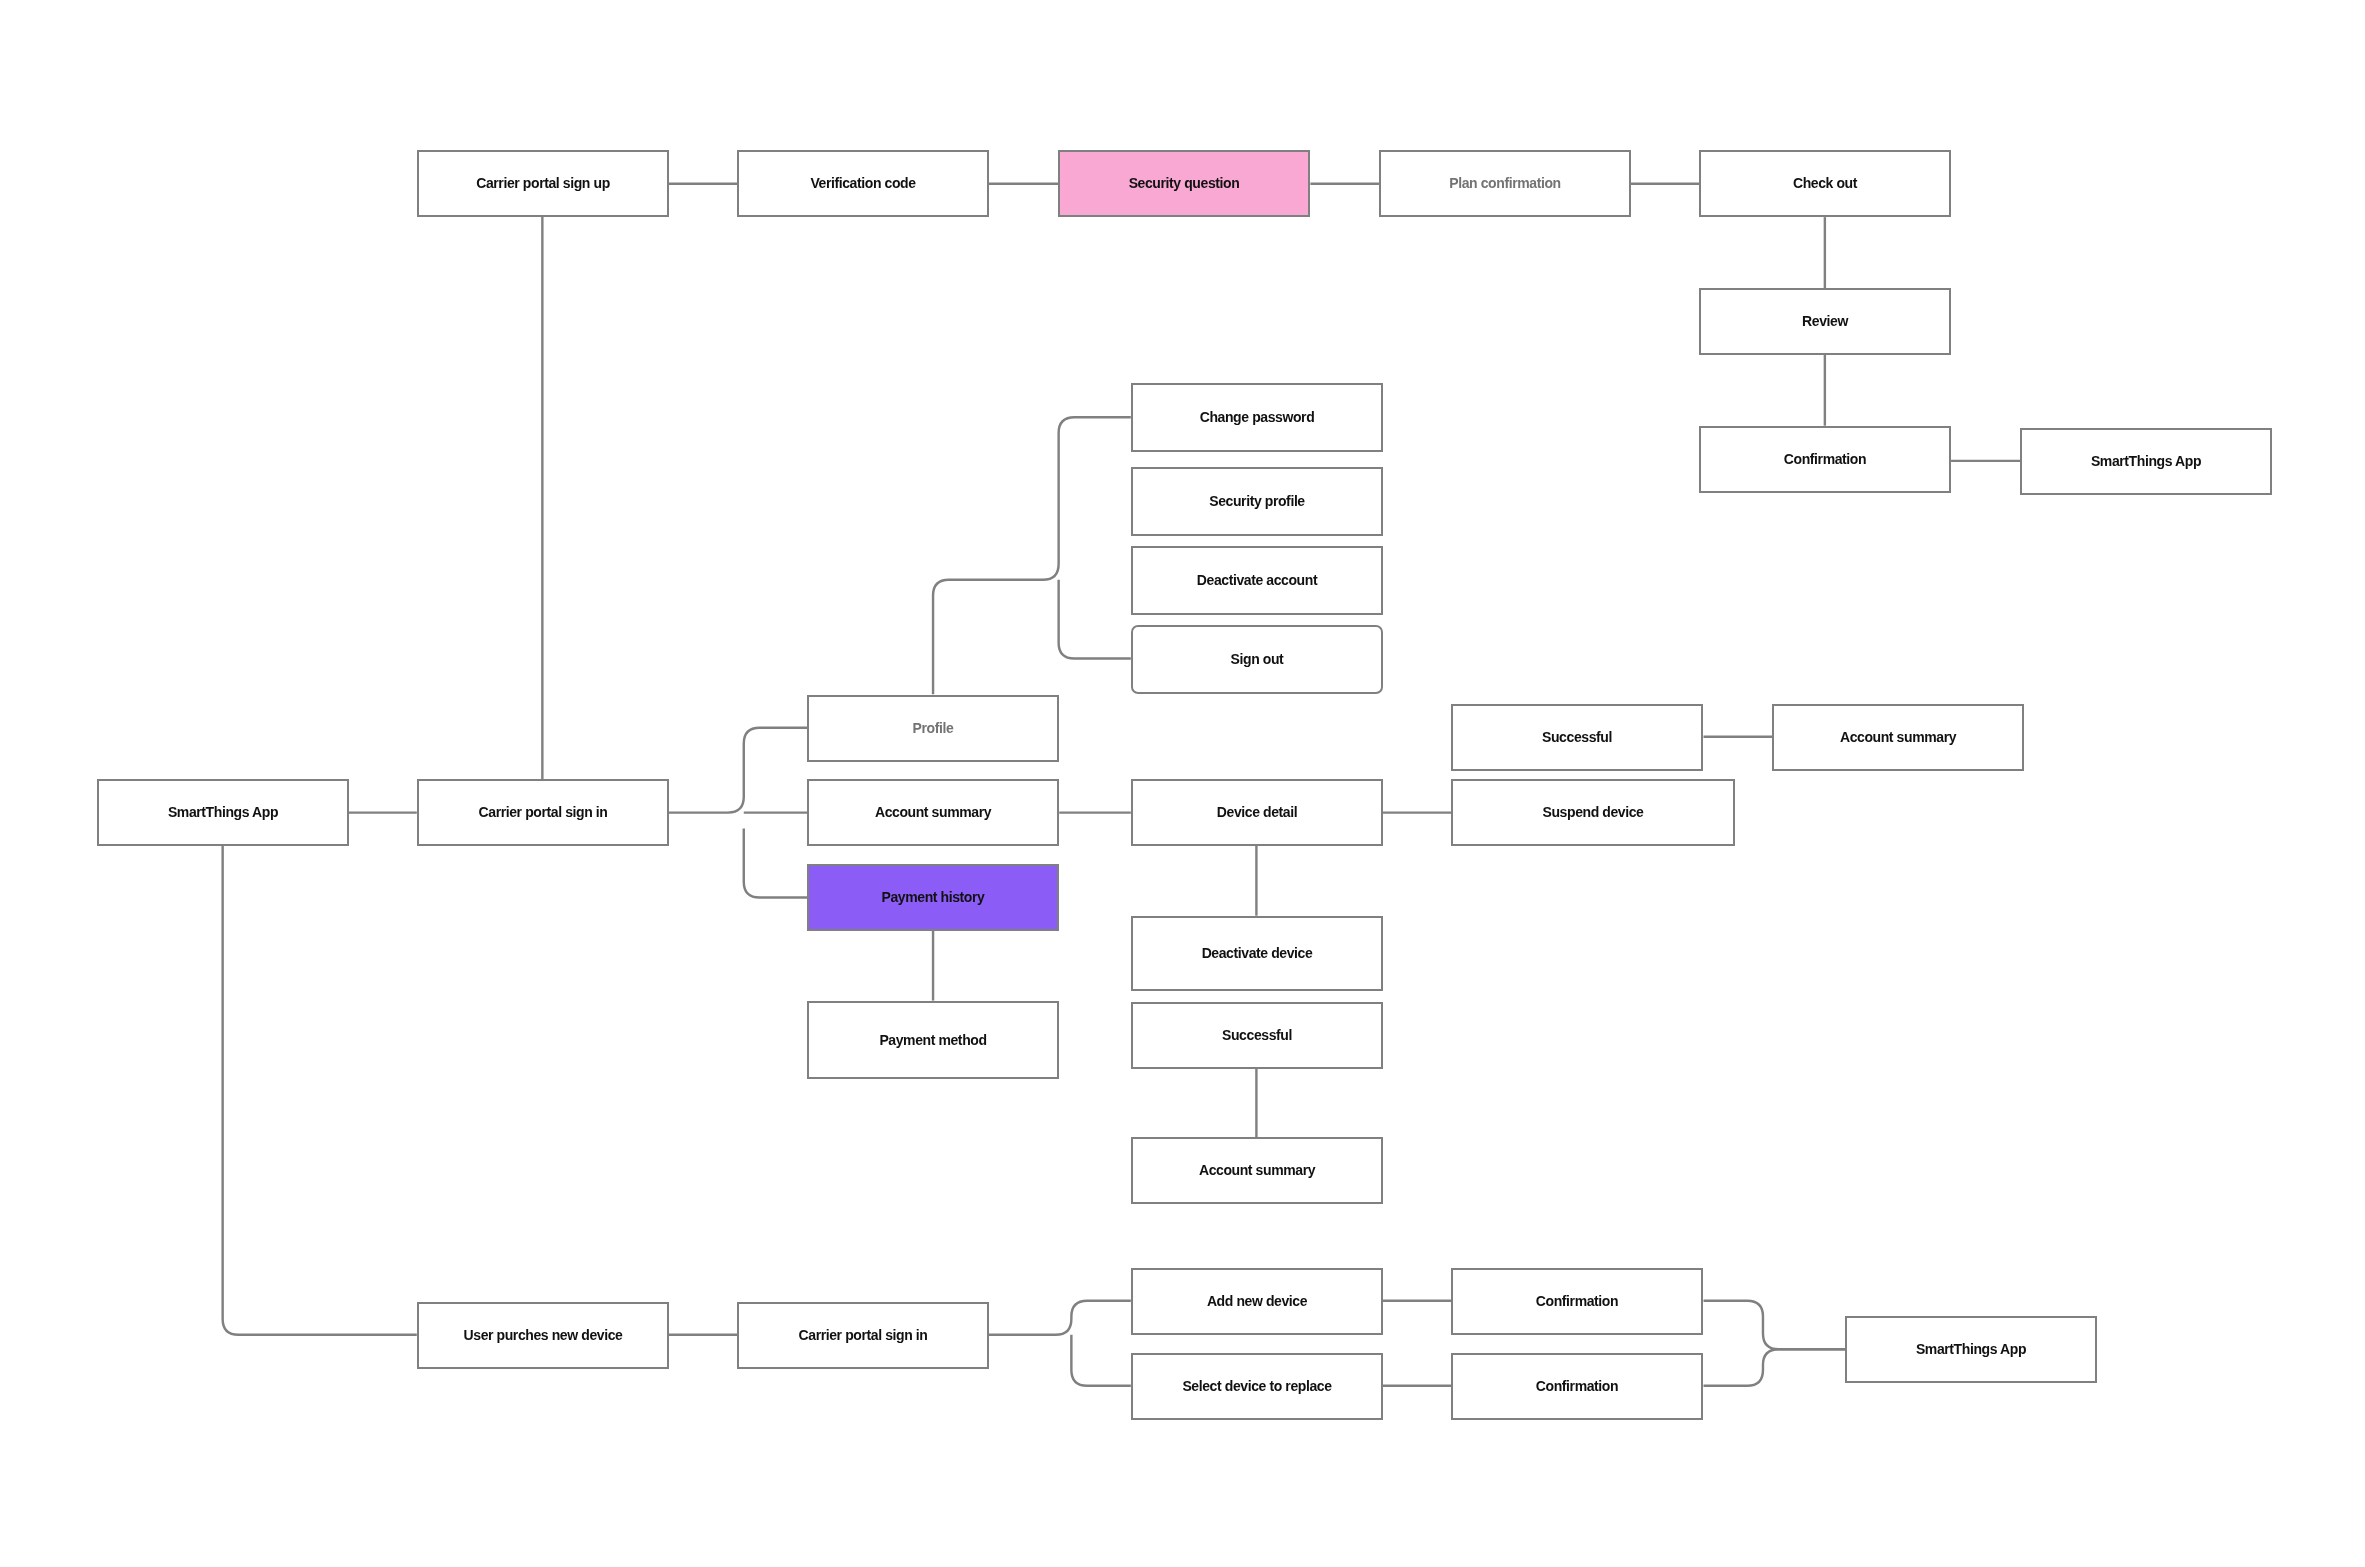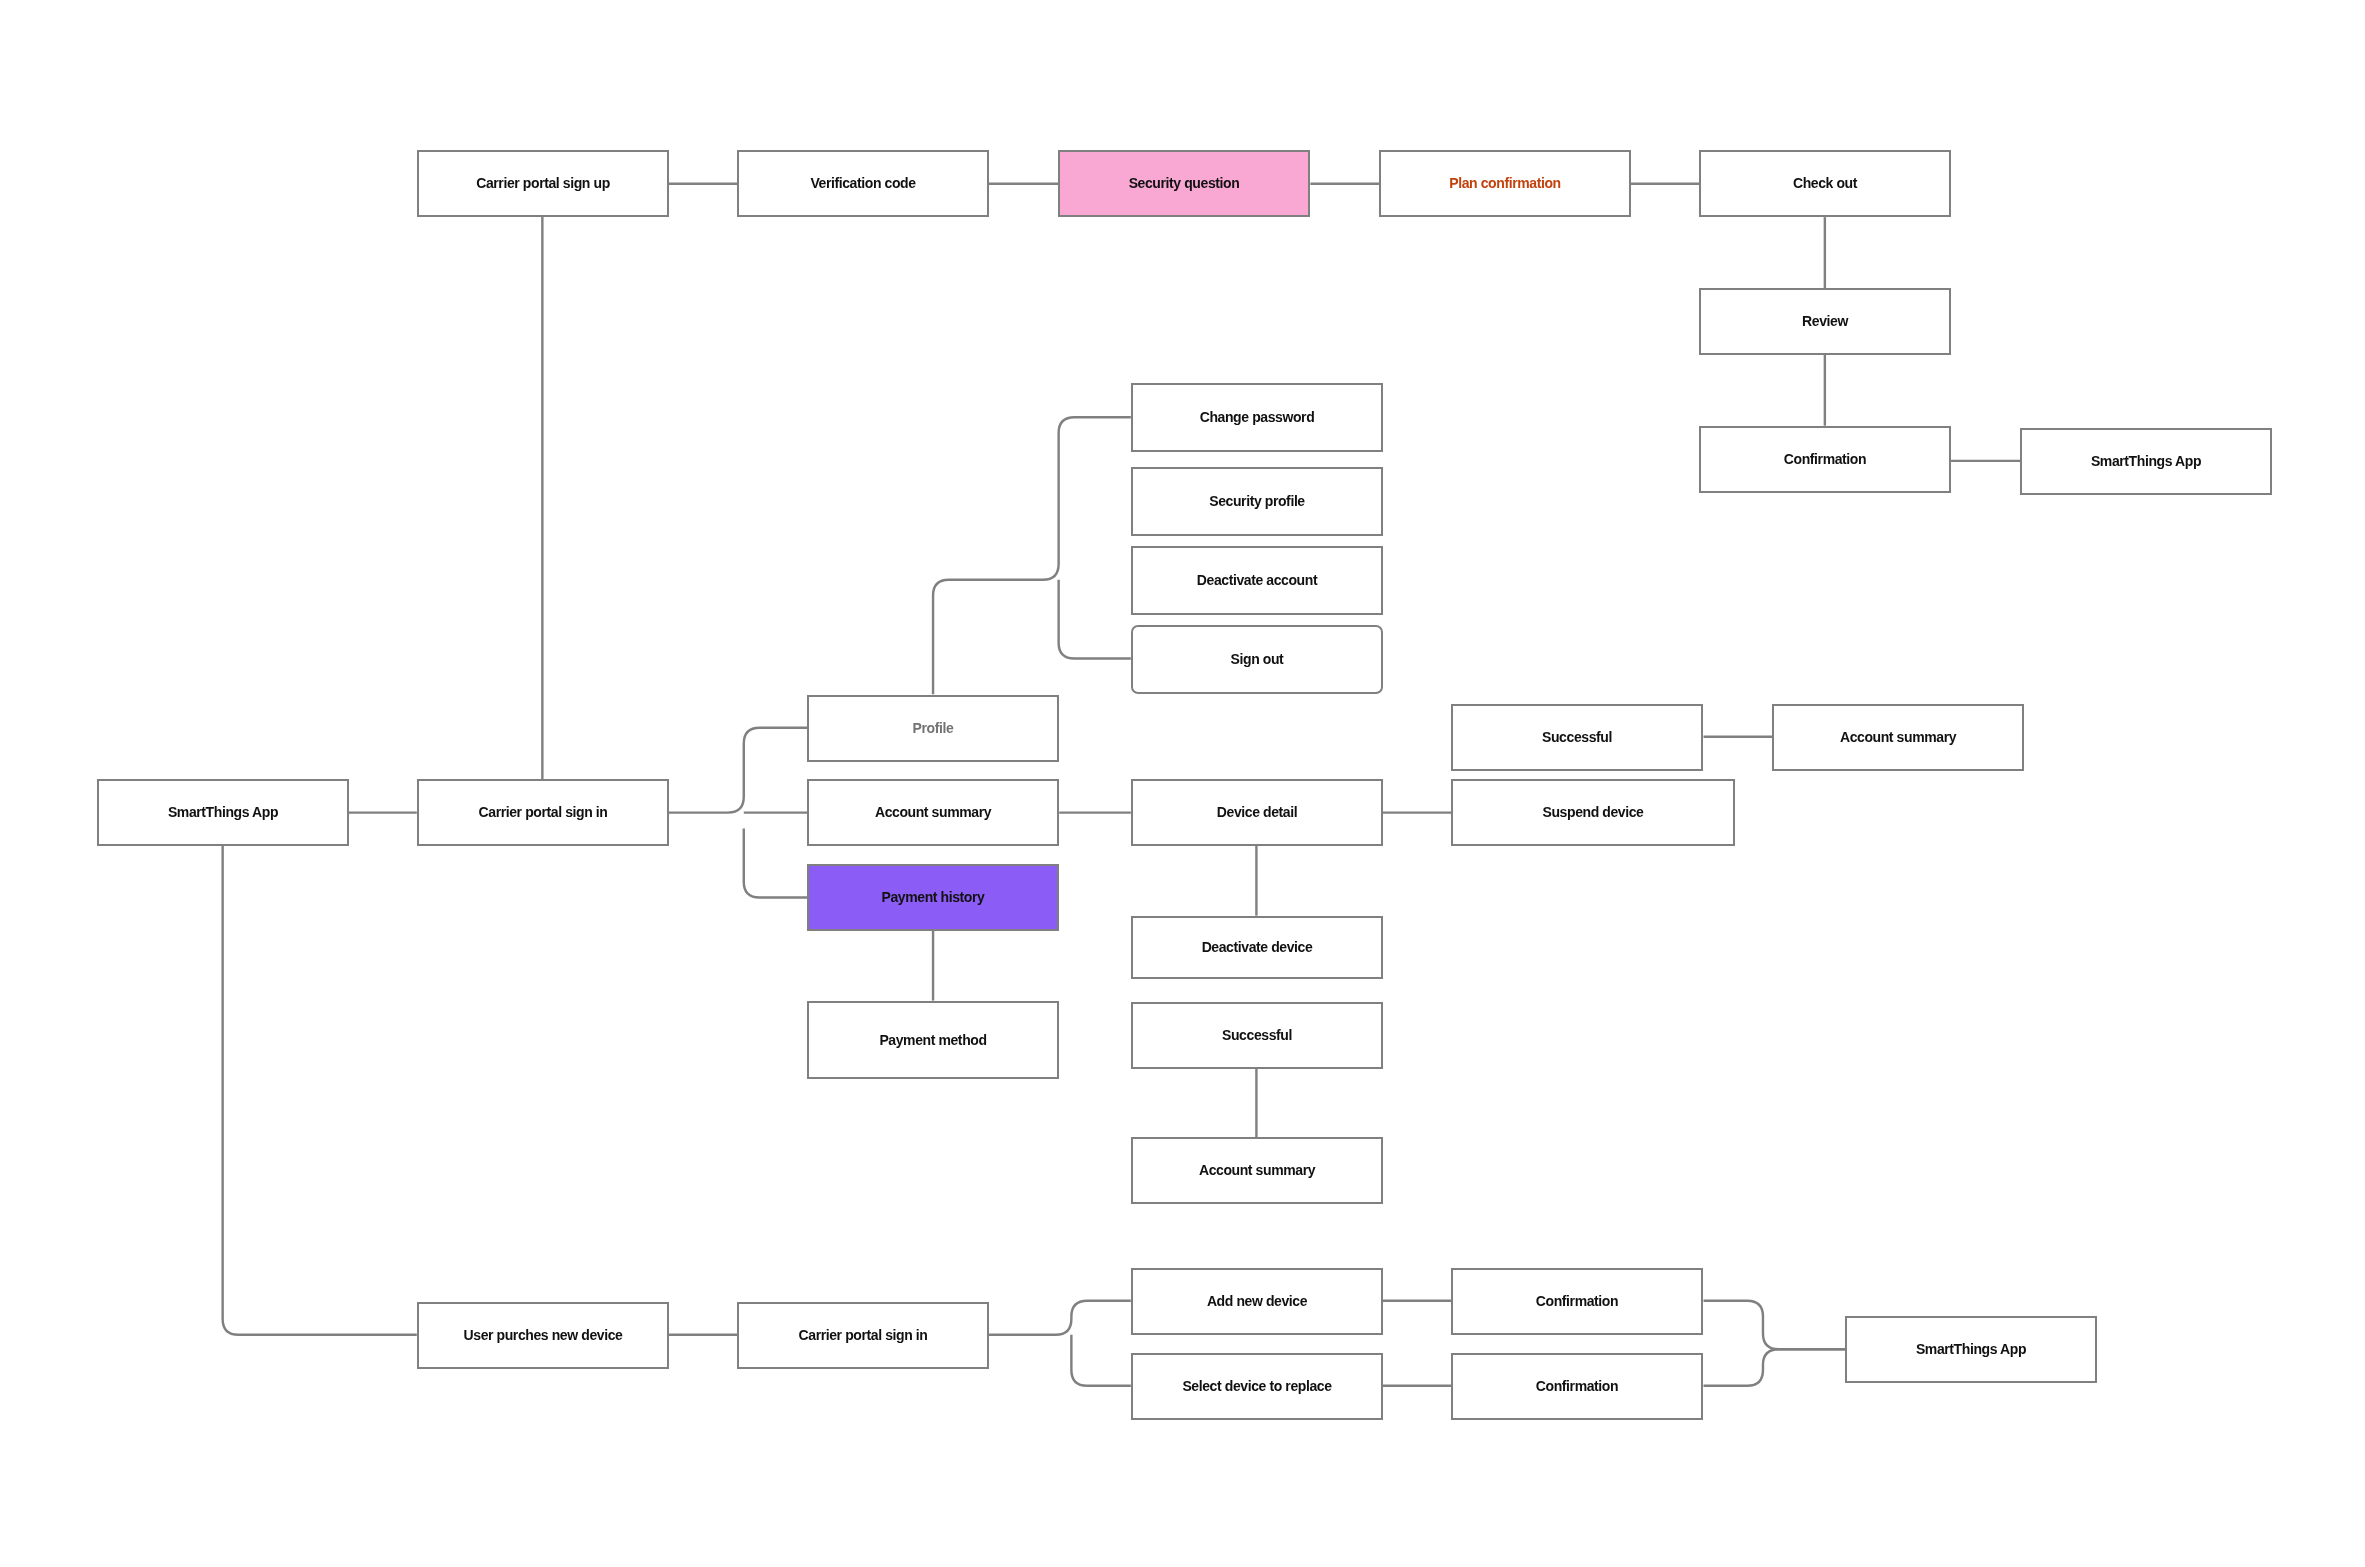--- a/index.html
+++ b/index.html
@@ -86,21 +86,21 @@
       <div class="node" style="left: 417px; top: 150px; width: 252px; height: 67px; background: rgb(255, 255, 255); border-color: rgb(128, 128, 128);">
         <span class="node-label" style="color: rgb(17, 17, 17);">Carrier portal sign up</span>
       </div>
       <div class="node" style="left: 737px; top: 150px; width: 252px; height: 67px; background: rgb(255, 255, 255); border-color: rgb(128, 128, 128);">
         <span class="node-label" style="color: rgb(17, 17, 17);">Verification code</span>
       </div>
       <div class="node" style="left: 1058px; top: 150px; width: 252px; height: 67px; background: #f9a8d4; border-color: rgb(128, 128, 128);">
         <span class="node-label" style="color: rgb(17, 17, 17);">Security question</span>
       </div>
       <div class="node" style="left: 1379px; top: 150px; width: 252px; height: 67px; background: rgb(255, 255, 255); border-color: rgb(128, 128, 128);">
-        <span class="node-label" style="color: #c2410c;">Plan confirmation</span>
+        <span class="node-label" style="color: #737373;">Plan confirmation</span>
       </div>
       <div class="node" style="left: 1699px; top: 150px; width: 252px; height: 67px; background: rgb(255, 255, 255); border-color: rgb(128, 128, 128);">
         <span class="node-label" style="color: rgb(17, 17, 17);">Check out</span>
       </div>
       <div class="node" style="left: 1699px; top: 288px; width: 252px; height: 67px; background: rgb(255, 255, 255); border-color: rgb(128, 128, 128);">
         <span class="node-label" style="color: rgb(17, 17, 17);">Review</span>
       </div>
       <div class="node" style="left: 1699px; top: 426px; width: 252px; height: 67px; background: rgb(255, 255, 255); border-color: rgb(128, 128, 128);">
         <span class="node-label" style="color: rgb(17, 17, 17);">Confirmation</span>
       </div>
@@ -142,21 +142,21 @@
       </div>
       <div class="node" style="left: 1451px; top: 704px; width: 252px; height: 67px; background: rgb(255, 255, 255); border-color: rgb(128, 128, 128);">
         <span class="node-label" style="color: rgb(17, 17, 17);">Successful</span>
       </div>
       <div class="node" style="left: 1772px; top: 704px; width: 252px; height: 67px; background: rgb(255, 255, 255); border-color: rgb(128, 128, 128);">
         <span class="node-label" style="color: rgb(17, 17, 17);">Account summary</span>
       </div>
       <div class="node" style="left: 1451px; top: 779px; width: 284px; height: 67px; background: rgb(255, 255, 255); border-color: rgb(128, 128, 128);">
         <span class="node-label" style="color: rgb(17, 17, 17);">Suspend device</span>
       </div>
-      <div class="node" style="left: 1131px; top: 916px; width: 252px; height: 63px; background: rgb(255, 255, 255); border-color: rgb(128, 128, 128);">
+      <div class="node" style="left: 1131px; top: 916px; width: 252px; height: 75px; background: rgb(255, 255, 255); border-color: rgb(128, 128, 128);">
         <span class="node-label" style="color: rgb(17, 17, 17);">Deactivate device</span>
       </div>
       <div class="node" style="left: 1131px; top: 1002px; width: 252px; height: 67px; background: rgb(255, 255, 255); border-color: rgb(128, 128, 128);">
         <span class="node-label" style="color: rgb(17, 17, 17);">Successful</span>
       </div>
       <div class="node" style="left: 1131px; top: 1137px; width: 252px; height: 67px; background: rgb(255, 255, 255); border-color: rgb(128, 128, 128);">
         <span class="node-label" style="color: rgb(17, 17, 17);">Account summary</span>
       </div>
       <div class="node" style="left: 417px; top: 1302px; width: 252px; height: 67px; background: rgb(255, 255, 255); border-color: rgb(128, 128, 128);">
         <span class="node-label" style="color: rgb(17, 17, 17);">User purches new device</span>

